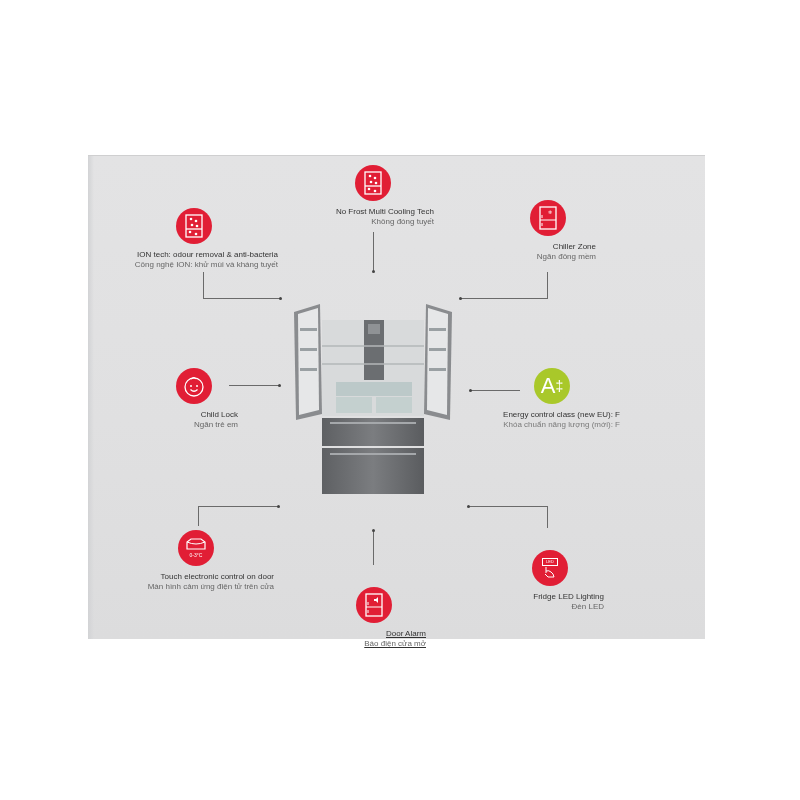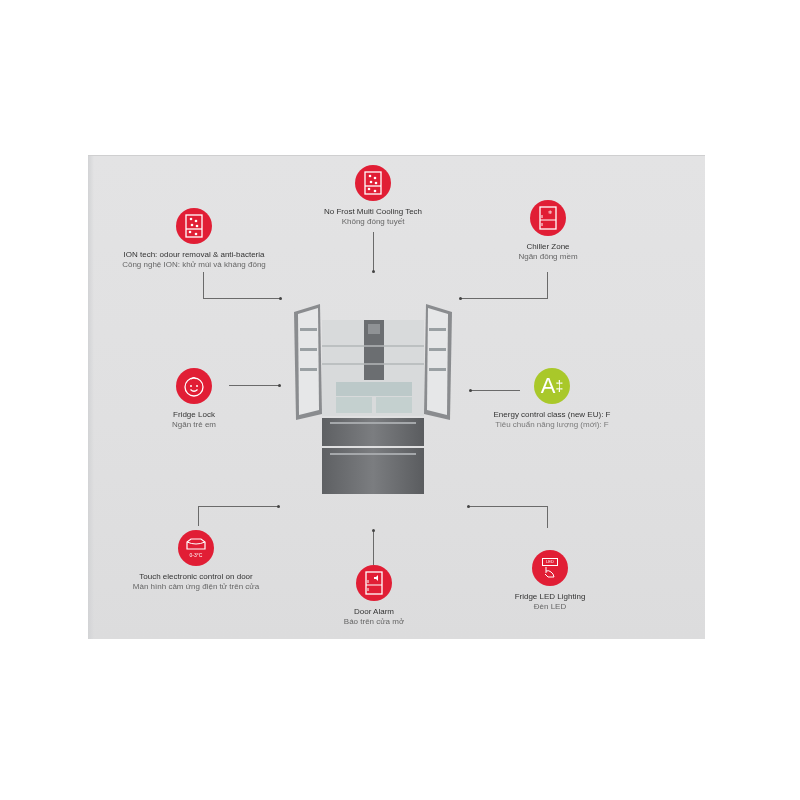--- a/index.html
+++ b/index.html
@@ -10,21 +10,21 @@
     .panel {
       position: absolute; left: 88px; top: 155px; width: 617px; height: 483px;
       background: linear-gradient(180deg, #e3e3e4 0%, #e0e0e1 55%, #dcdcdd 100%);
       border-top: 1px solid #cfcfd0;
       overflow: hidden;
     }
     .panel::before {
       content: ""; position: absolute; left: 0; top: 0; width: 6px; height: 100%;
       background: linear-gradient(90deg, #d2d3d5, rgba(0,0,0,0));
     }
-    .feature { position: absolute; text-align: center; color: #333; font-size: 8px; line-height: 10px; }
+    .feature { position: absolute; text-align: right; color: #333; font-size: 8px; line-height: 10px; }
     .feature .icon {
       width: 36px; height: 36px; border-radius: 50%; background: #e11e35;
       margin: 0 auto 6px auto; position: relative;
       display: flex; align-items: center; justify-content: center;
     }
     .feature .icon.green { background: #a9c82a; }
     .feature .label-en { display: block; white-space: nowrap; color: #333; }
     .feature .label-vi { display: block; white-space: nowrap; color: #666; }
     .line { position: absolute; background: #6a6a6a; }
     .dot { position: absolute; width: 3px; height: 3px; background: #444; border-radius: 50%; }
@@ -99,21 +99,21 @@
         <line x1="1" y1="15" x2="17" y2="15" stroke="#fff" stroke-width="1.3"></line>
         <circle cx="6" cy="5" r="1.3" fill="#fff"></circle>
         <circle cx="11" cy="7" r="1.3" fill="#fff"></circle>
         <circle cx="7" cy="11" r="1.3" fill="#fff"></circle>
         <circle cx="12" cy="12" r="1.3" fill="#fff"></circle>
         <circle cx="5" cy="18" r="1.3" fill="#fff"></circle>
         <circle cx="11" cy="20" r="1.3" fill="#fff"></circle>
       </svg>
   </div>
   <span class="label-en">ION tech: odour removal &amp; anti-bacteria</span>
-  <span class="label-vi">Công nghệ ION: khử mùi và kháng đông</span>
+  <span class="label-vi">Công nghệ ION: khử mùi và kháng tuyết</span>
 </div>
 <div class="line" style="left:203px; top:272px; width:1px; height:26px;"></div>
 <div class="line" style="left:203px; top:298px; width:78px; height:1px;"></div>
 <div class="dot" style="left:279px; top:297px;"></div>
 
 <div class="feature" style="left:500px; top:200px; width:96px;">
   <div class="icon">
     <svg width="18" height="24" viewBox="0 0 18 24">
         <rect x="1" y="1" width="16" height="22" fill="none" stroke="#fff" stroke-width="1.3"></rect>
         <line x1="1" y1="14" x2="17" y2="14" stroke="#fff" stroke-width="1"></line>
@@ -132,64 +132,64 @@
 <div class="feature" style="left:150px; top:368px; width:88px;">
   <div class="icon">
     <svg width="24" height="24" viewBox="0 0 24 24">
         <circle cx="12" cy="13" r="9" fill="none" stroke="#fff" stroke-width="1.3"></circle>
         <path d="M9 5 Q12 2 14 5" fill="none" stroke="#fff" stroke-width="1.2"></path>
         <circle cx="9" cy="12" r="1" fill="#fff"></circle>
         <circle cx="15" cy="12" r="1" fill="#fff"></circle>
         <path d="M8.5 15.5 Q12 19 15.5 15.5" fill="none" stroke="#fff" stroke-width="1.2"></path>
       </svg>
   </div>
-  <span class="label-en">Fridge Lock</span>
+  <span class="label-en">Child Lock</span>
   <span class="label-vi">Ngăn trẻ em</span>
 </div>
 <div class="line" style="left:229px; top:385px; width:50px; height:1px;"></div>
 <div class="dot" style="left:278px; top:384px;"></div>
 
 <div class="feature" style="left:484px; top:368px; width:136px;">
   <div class="icon green" style="color:#fff; font-size:22px; font-weight:300;">
     <span>A</span>
       <span style="font-size:14px;">‡</span>
   </div>
   <span class="label-en">Energy control class (new EU): F</span>
-  <span class="label-vi" style="color:#7a7a7a;">Tiêu chuẩn năng lượng (mới): F</span>
+  <span class="label-vi" style="color:#7a7a7a;">Khóa chuẩn năng lượng (mới): F</span>
 </div>
 <div class="line" style="left:470px; top:390px; width:50px; height:1px;"></div>
 <div class="dot" style="left:469px; top:389px;"></div>
 
 <div class="feature" style="left:118px; top:530px; width:156px;">
   <div class="icon" style="flex-direction:column;">
     <svg width="22" height="12" viewBox="0 0 22 12">
         <path d="M2 4 L6 1 L16 1 L20 4 L20 11 L2 11 Z" fill="none" stroke="#fff" stroke-width="1.2"></path>
         <path d="M2 4 Q11 8 20 4" fill="none" stroke="#fff" stroke-width="1"></path>
       </svg>
     <span style="color:#fff; font-size:5px; line-height:6px; margin-top:2px;">0-3°C</span>
   </div>
   <span class="label-en">Touch electronic control on door</span>
   <span class="label-vi">Màn hình cảm ứng điện tử trên cửa</span>
 </div>
 <div class="line" style="left:198px; top:506px; width:1px; height:20px;"></div>
 <div class="line" style="left:198px; top:506px; width:80px; height:1px;"></div>
 <div class="dot" style="left:277px; top:505px;"></div>
 
-<div class="feature" style="left:322px; top:565px; width:104px;">
+<div class="feature" style="left:322px; top:587px; width:104px;text-decoration:underline;">
   <div class="icon">
     <svg width="18" height="24" viewBox="0 0 18 24">
         <rect x="1" y="1" width="16" height="22" fill="none" stroke="#fff" stroke-width="1.3"></rect>
         <line x1="1" y1="14" x2="17" y2="14" stroke="#fff" stroke-width="1"></line>
         <line x1="3" y1="9" x2="3" y2="12" stroke="#fff" stroke-width="1"></line>
         <line x1="3" y1="17" x2="3" y2="20" stroke="#fff" stroke-width="1"></line>
         <path d="M9 6 L11 6 L13 4 L13 10 L11 8 L9 8 Z" fill="#fff"></path>
       </svg>
   </div>
   <span class="label-en">Door Alarm</span>
-  <span class="label-vi">Báo trên cửa mở</span>
+  <span class="label-vi">Báo điện cửa mở</span>
 </div>
 <div class="line" style="left:373px; top:531px; width:1px; height:34px;"></div>
 <div class="dot" style="left:372px; top:529px;"></div>
 
 <div class="feature" style="left:496px; top:550px; width:108px;">
   <div class="icon" style="flex-direction:column;">
     <div style="border:1px solid #fff; padding:0 3px; font-size:4px; line-height:6px; color:#fff;">LED</div>
     <svg width="14" height="12" viewBox="0 0 14 12">
         <path d="M3 1 L3 7 M3 5 Q6 4 8 6 L10 8 L11 11 L5 11 L2 8" fill="none" stroke="#fff" stroke-width="1"></path>
       </svg>

